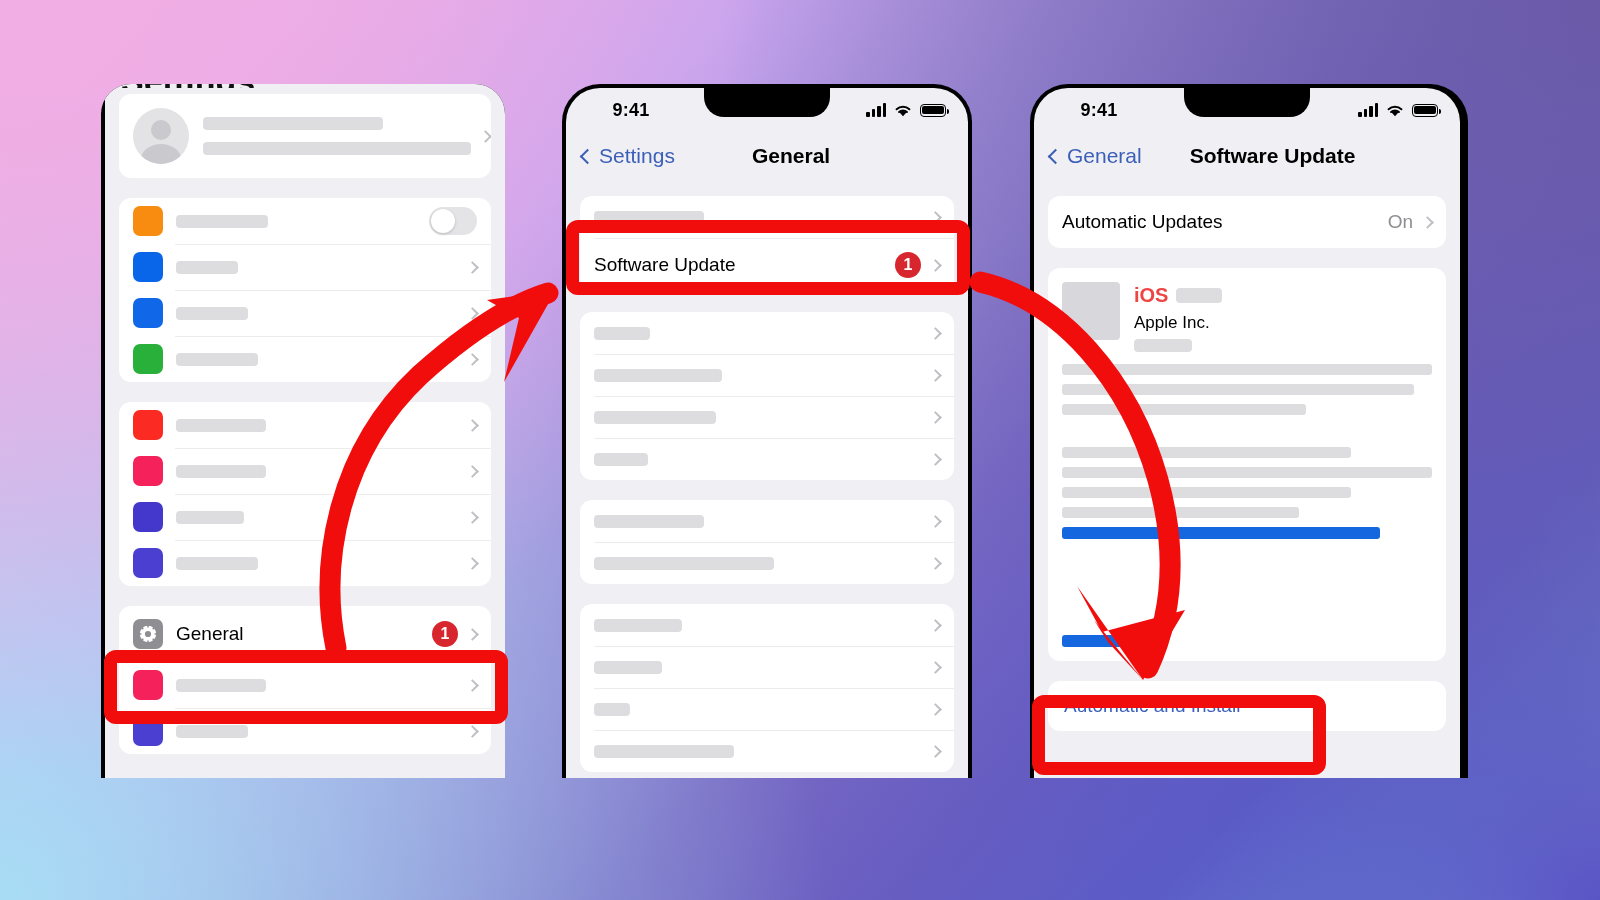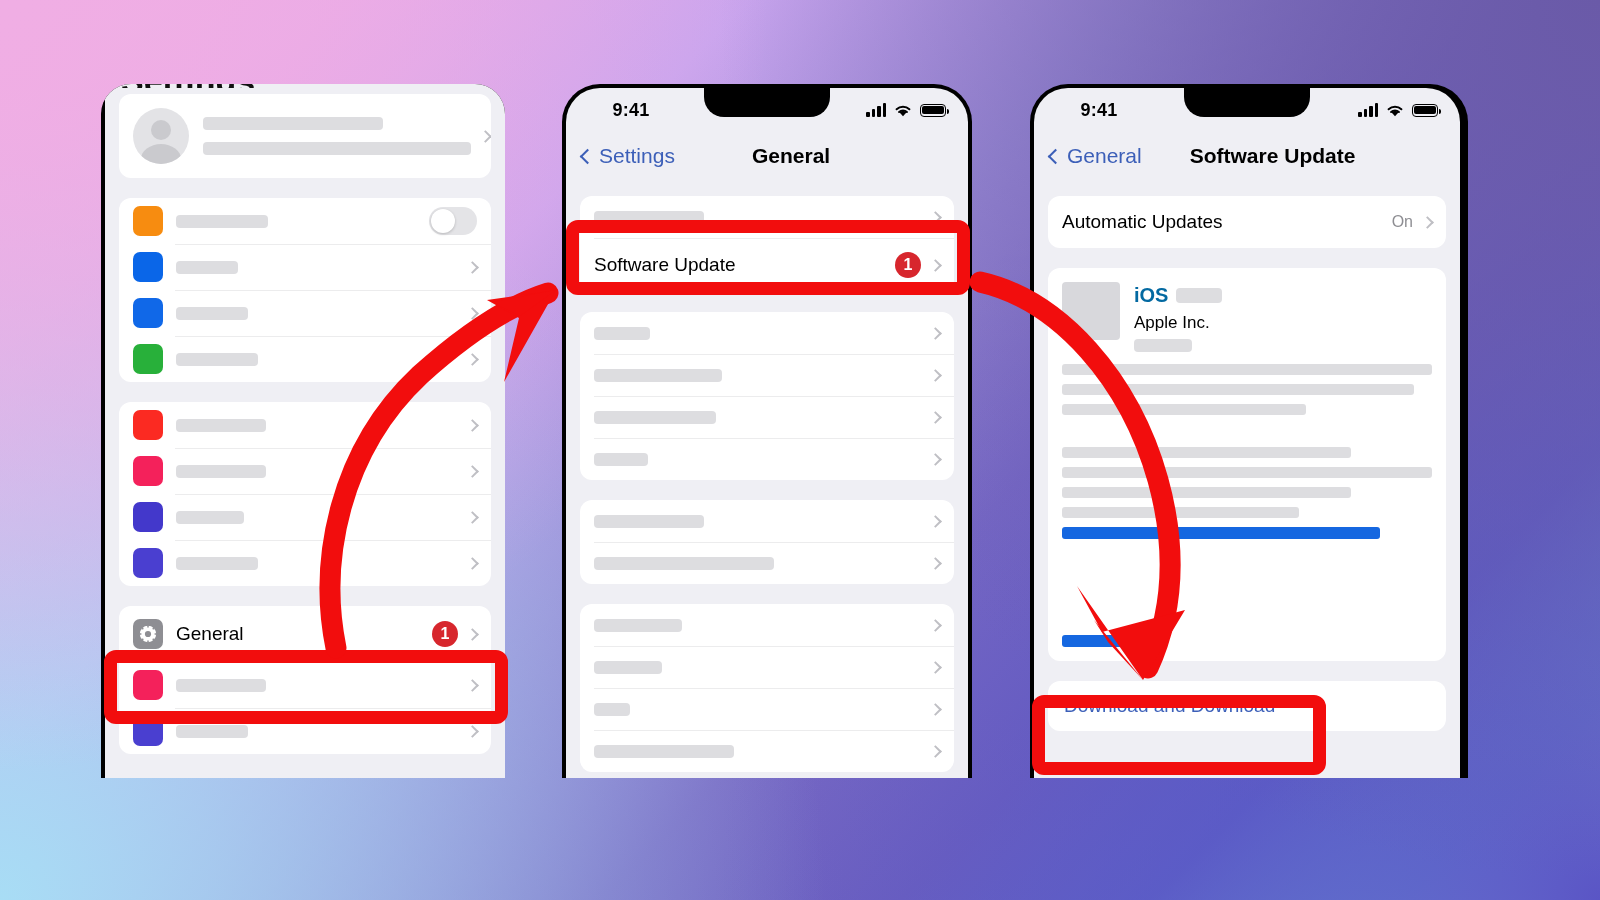--- a/index.html
+++ b/index.html
@@ -111,21 +111,21 @@
   .row + .row::before { content:""; position:absolute; left:14px; right:0; top:0;
          height:1px; background:#ececed; }
   .row.inset + .row.inset::before { left: 56px; }
   .ic { width: 30px; height: 30px; border-radius: 7px; flex: none; margin-right: 13px; }
   .ph { height: 13px; border-radius: 4px; background:#dddde0; }
   .label { font-size: 19px; color:#000; }
   .spacer { flex: 1; }
   .chev { width: 9px; height: 9px; border-top: 2.2px solid #bfbfc4;
           border-right: 2.2px solid #bfbfc4; transform: rotate(45deg);
           flex: none; margin-left: 10px; }
-  .value { font-size: 16px; color:#8e8e93; }
+  .value { font-size: 19px; color:#8e8e93; }
   .badge { width: 26px; height: 26px; border-radius: 50%; background:#d7262d;
            color:#fff; font-size: 16px; font-weight: bold;
            display:flex; align-items:center; justify-content:center; flex:none; }
   .toggle { width: 48px; height: 28px; border-radius: 14px; background:#e4e4e7;
             position: relative; flex:none; }
   .toggle::after { content:""; position:absolute; left:2px; top:2px;
             width:24px; height:24px; border-radius:50%; background:#fff;
             box-shadow: 0 1px 3px rgba(0,0,0,.2); }
 
   
@@ -147,21 +147,21 @@
   
   .gear { width:30px;height:30px;border-radius:7px;background:#8e8e93;
           position:relative; flex:none; margin-right:13px; }
   .gear svg { position:absolute; left:3px; top:3px; }
 
   
   .upd-head { display:flex; padding: 14px 14px 8px 14px; }
   .upd-thumb { width: 58px; height: 58px; background:#d8d8dc; border-radius: 4px;
                flex:none; margin-right: 14px; }
   .upd-meta { display:flex; flex-direction:column; gap: 6px; padding-top:2px; }
-  .upd-title { font-size: 20px; font-weight: bold; color:#0369a1;
+  .upd-title { font-size: 20px; font-weight: bold; color:#ef4444;
                display:flex; align-items:center; gap: 8px; }
   .upd-sub { font-size: 17px; color:#000; }
   .notes { padding: 4px 14px 14px 14px; display:flex; flex-direction:column; gap: 9px; }
   .nl { height: 11px; border-radius: 3px; background:#dddde0; }
   .nl.blue { background:#1567e0; height: 12px; }
   .gap { height: 14px; }
 
   .link-row { display:flex; align-items:center; min-height: 50px; padding: 0 16px;
               font-size: 19px; color:#3c5fb8; }
 
@@ -470,21 +470,21 @@
             <div class="nl" style="width:78%"></div>
             <div class="nl" style="width:64%"></div>
             <div class="nl blue" style="width:86%"></div>
             <div style="height:78px"></div>
             <div class="nl blue" style="width:22%"></div>
           </div>
         </div>
 
         <div class="group">
           <div class="link-row">
-            <span>Download and Download</span>
+            <span>Automatic and Install</span>
           </div>
         </div>
       </div>
     </div>
   </div>
 
   <div class="hlbox" id="hl1"></div>
   <div class="hlbox" id="hl2"></div>
   <div class="hlbox" id="hl3"></div>
 

